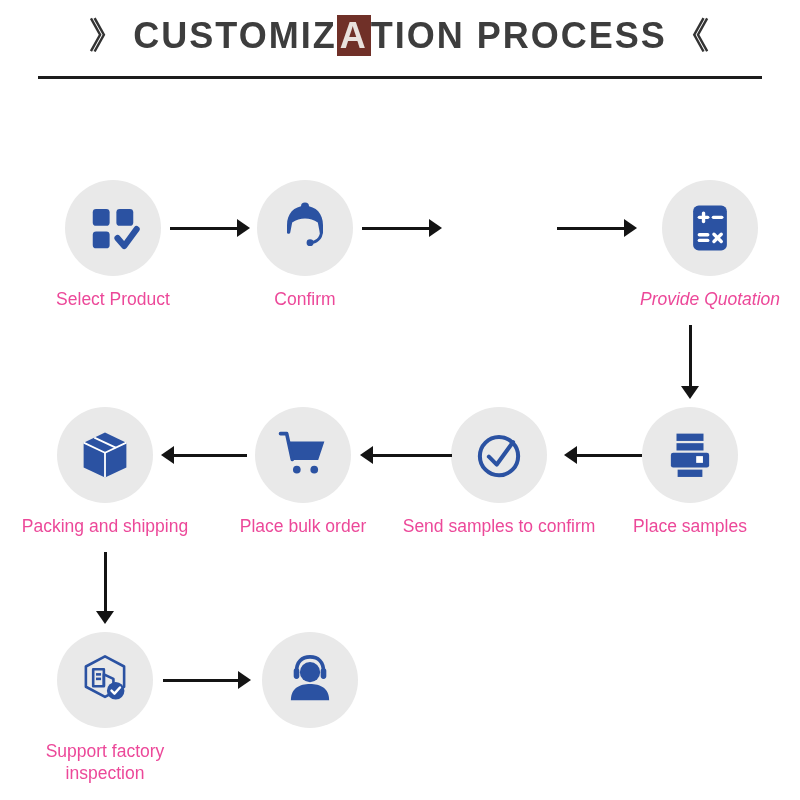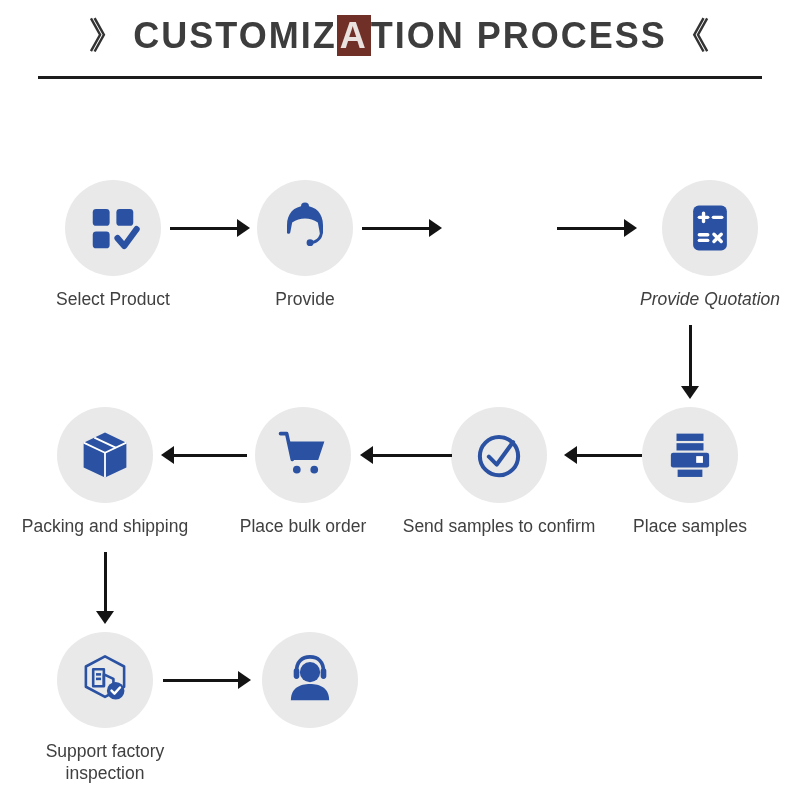--- a/index.html
+++ b/index.html
@@ -12,21 +12,21 @@
            font-size:36px; font-weight:600; color:#3d3d3d; letter-spacing:2px; white-space:nowrap; }
   .title .mark { font-weight:700; font-size:1.02em; color:#333; padding:0 6px; }
   .title .hl { background:#703028; color:#e9e2de; padding:0 3px; }
   .rule { position:absolute; top:76px; left:38px; width:724px; height:3px; background:#1c1c1c; }
 
   
   .step { position:absolute; width:210px; text-align:center; }
   .circle { width:96px; height:96px; border-radius:50%; background:#e9e9e9;
             margin:0 auto; display:flex; align-items:center; justify-content:center; }
   .circle svg { width:54px; height:54px; color:#2b52a2; display:block; }
-  .label { margin-top:13px; font-size:17.5px; color:#404040; line-height:1.25; white-space:pre-line; }
+  .label { margin-top:13px; font-size:17.5px; color:#ec4899; line-height:1.25; white-space:pre-line; }
 
   
   .arrow { position:absolute; }
   .arrow-right { height:18px; }
   .arrow-right .shaft { position:absolute; left:0; right:11px; top:7.5px; height:3px; background:#141414; }
   .arrow-right .head { position:absolute; right:0; top:0; width:0; height:0;
     border-left:13px solid #141414; border-top:9px solid transparent; border-bottom:9px solid transparent; }
   .arrow-left { height:18px; }
   .arrow-left .shaft { position:absolute; left:11px; right:0; top:7.5px; height:3px; background:#141414; }
   .arrow-left .head { position:absolute; left:0; top:0; width:0; height:0;
@@ -60,21 +60,21 @@
 
   <div class="step" style="left:200px; top:180px;">
     <div class="circle">
       <svg viewBox="0 0 48 48">
         <circle cx="24" cy="5" r="3.6" fill="currentColor"></circle>
         <path fill="currentColor" d="M24 4.5 C14 4.5 8 11.5 8 21.5 L8 28 C8 29.6 10.6 29.6 10.9 28 L12.6 19 C16 16.5 20 15.5 24 15.5 C28 15.5 32 16.5 35.4 19 L37.1 28 C37.4 29.6 40 29.6 40 28 L40 21.5 C40 11.5 34 4.5 24 4.5 Z"></path>
         <path d="M38.6 27 C38.6 33.5 33.5 37 29 37" fill="none" stroke="currentColor" stroke-width="2.6" stroke-linecap="round"></path>
         <circle cx="28.5" cy="37" r="3.1" fill="currentColor"></circle>
       </svg>
     </div>
-    <div class="label">Provide</div>
+    <div class="label">Confirm</div>
   </div>
 
 
   <div class="step" style="left:605px; top:180px;font-style:italic;">
     <div class="circle">
       <svg viewBox="0 0 48 48">
         <rect x="9" y="4" width="30" height="40" rx="5" fill="currentColor"></rect>
         <g stroke="#ffffff" stroke-width="3" stroke-linecap="round" fill="none">
           <path d="M14.5 14.5 h7.5"></path>
             <path d="M18.25 10.75 v7.5"></path>

